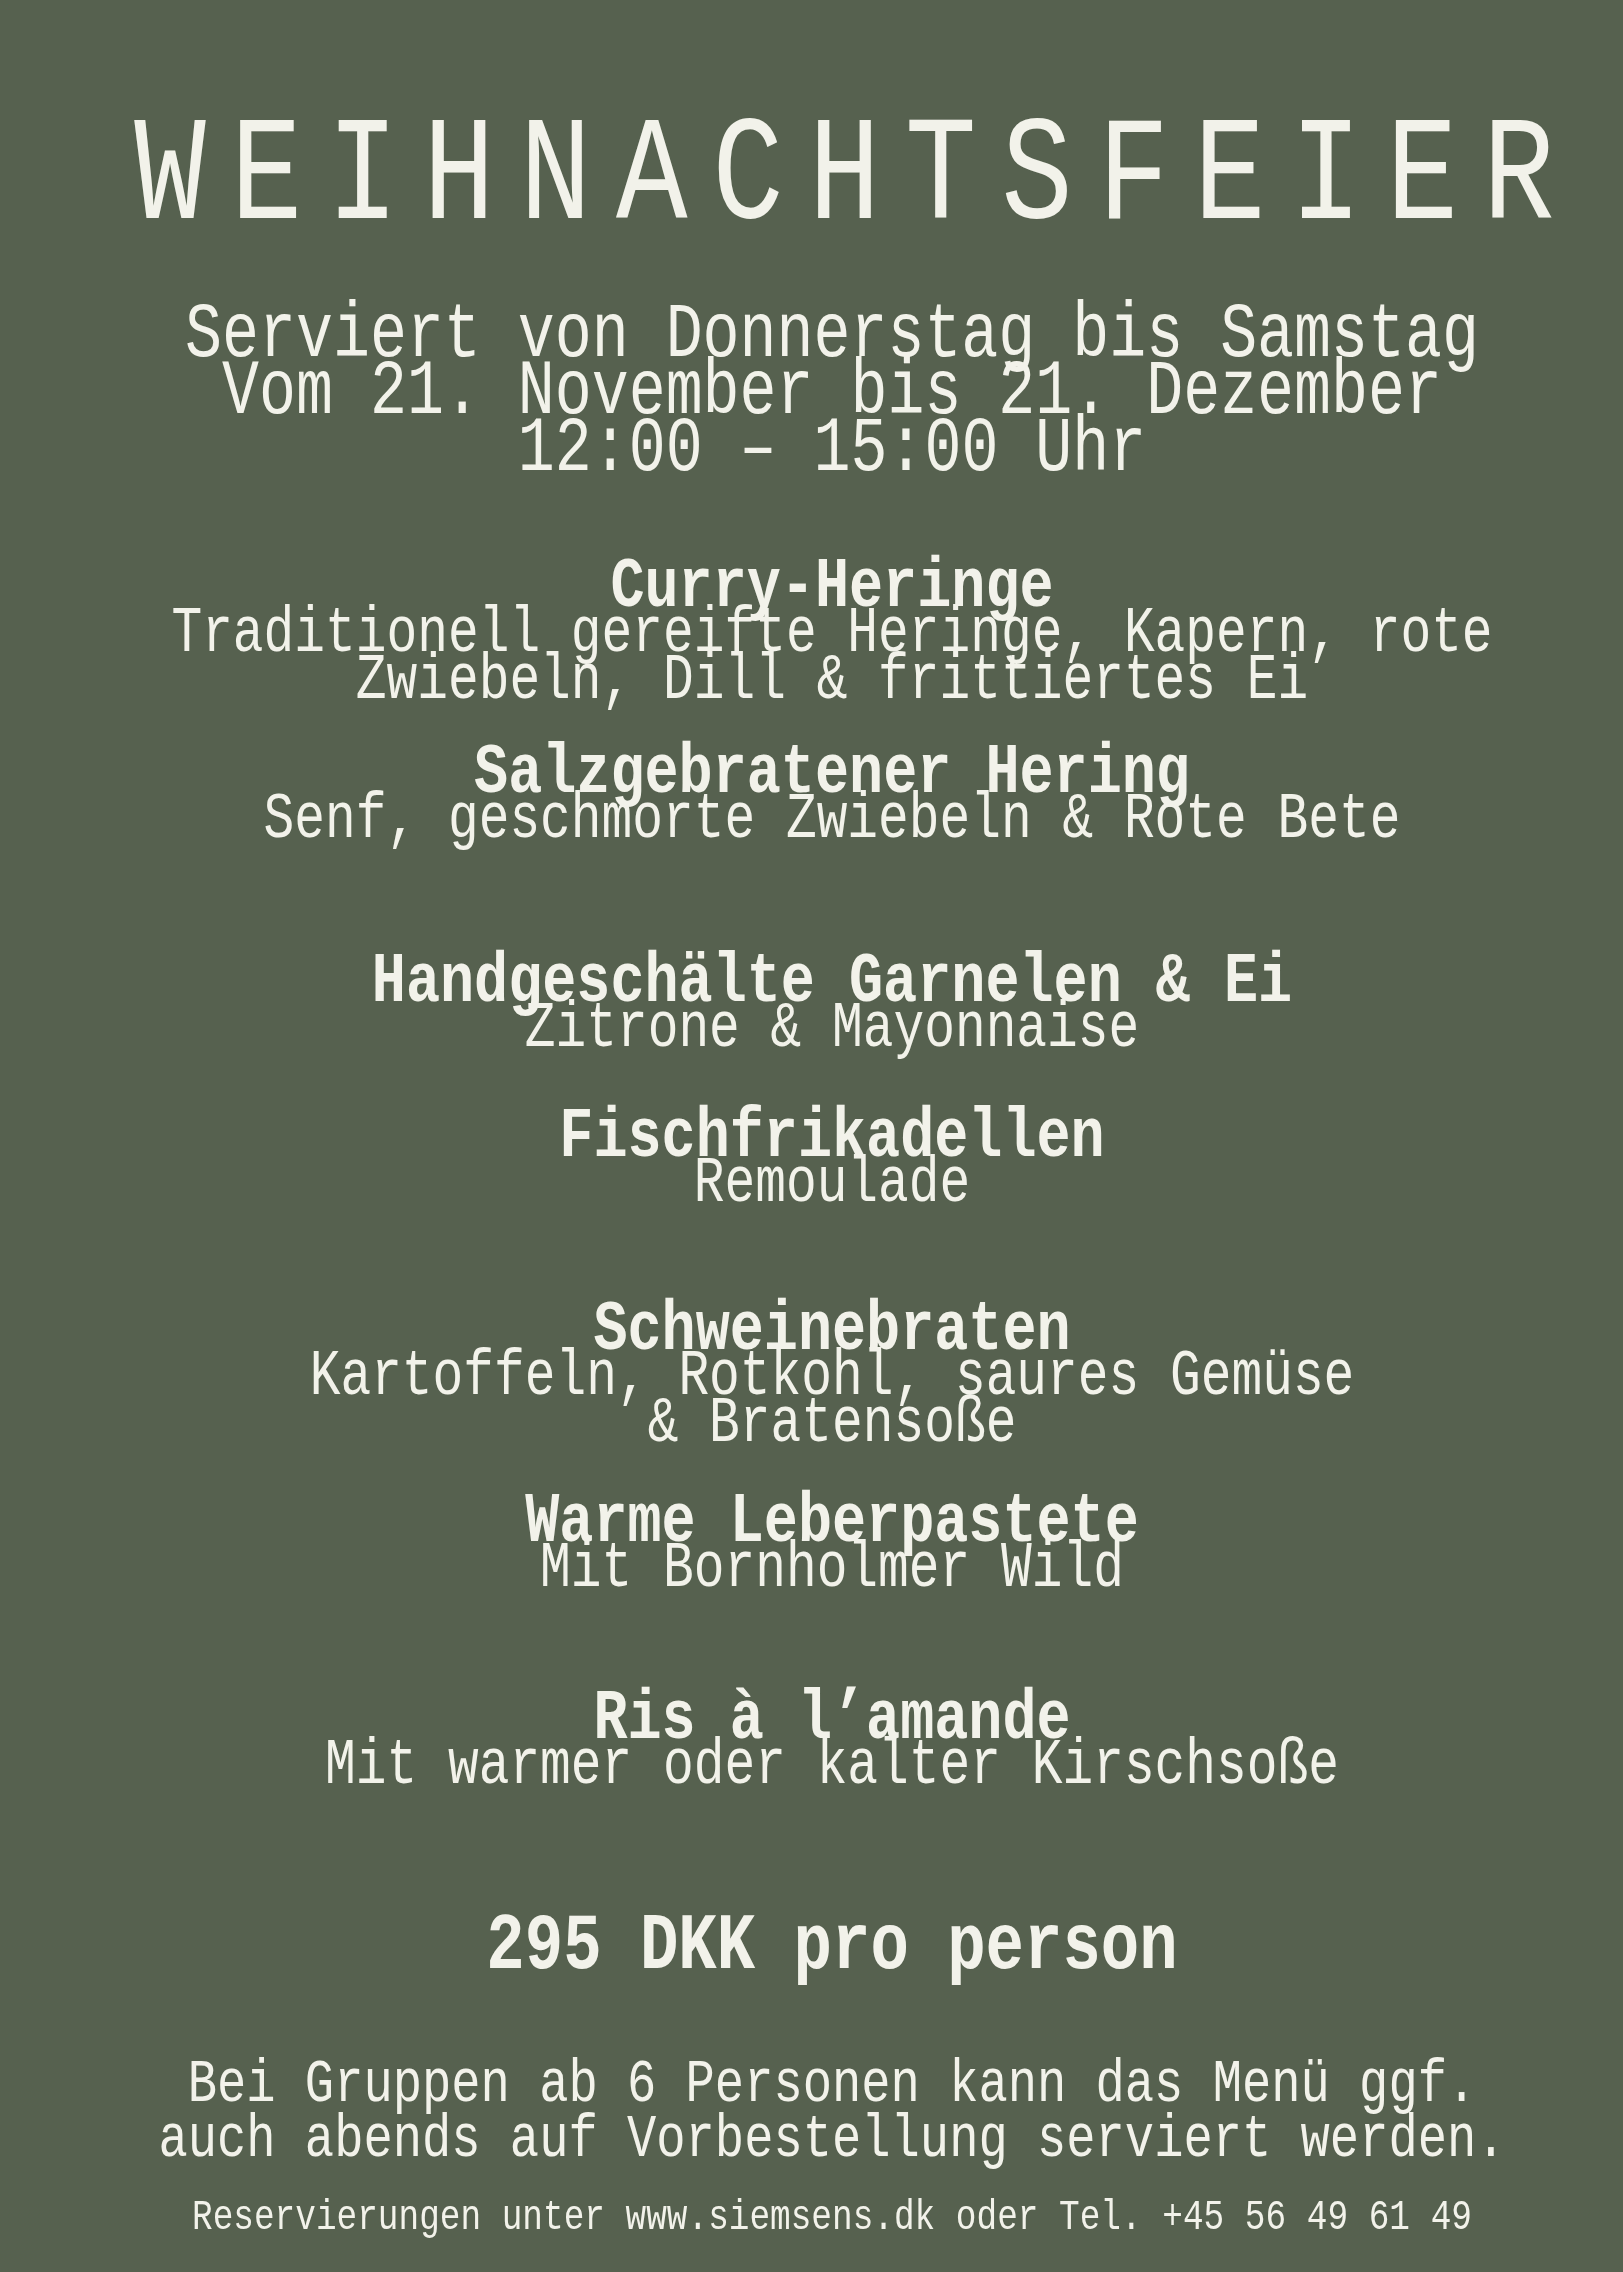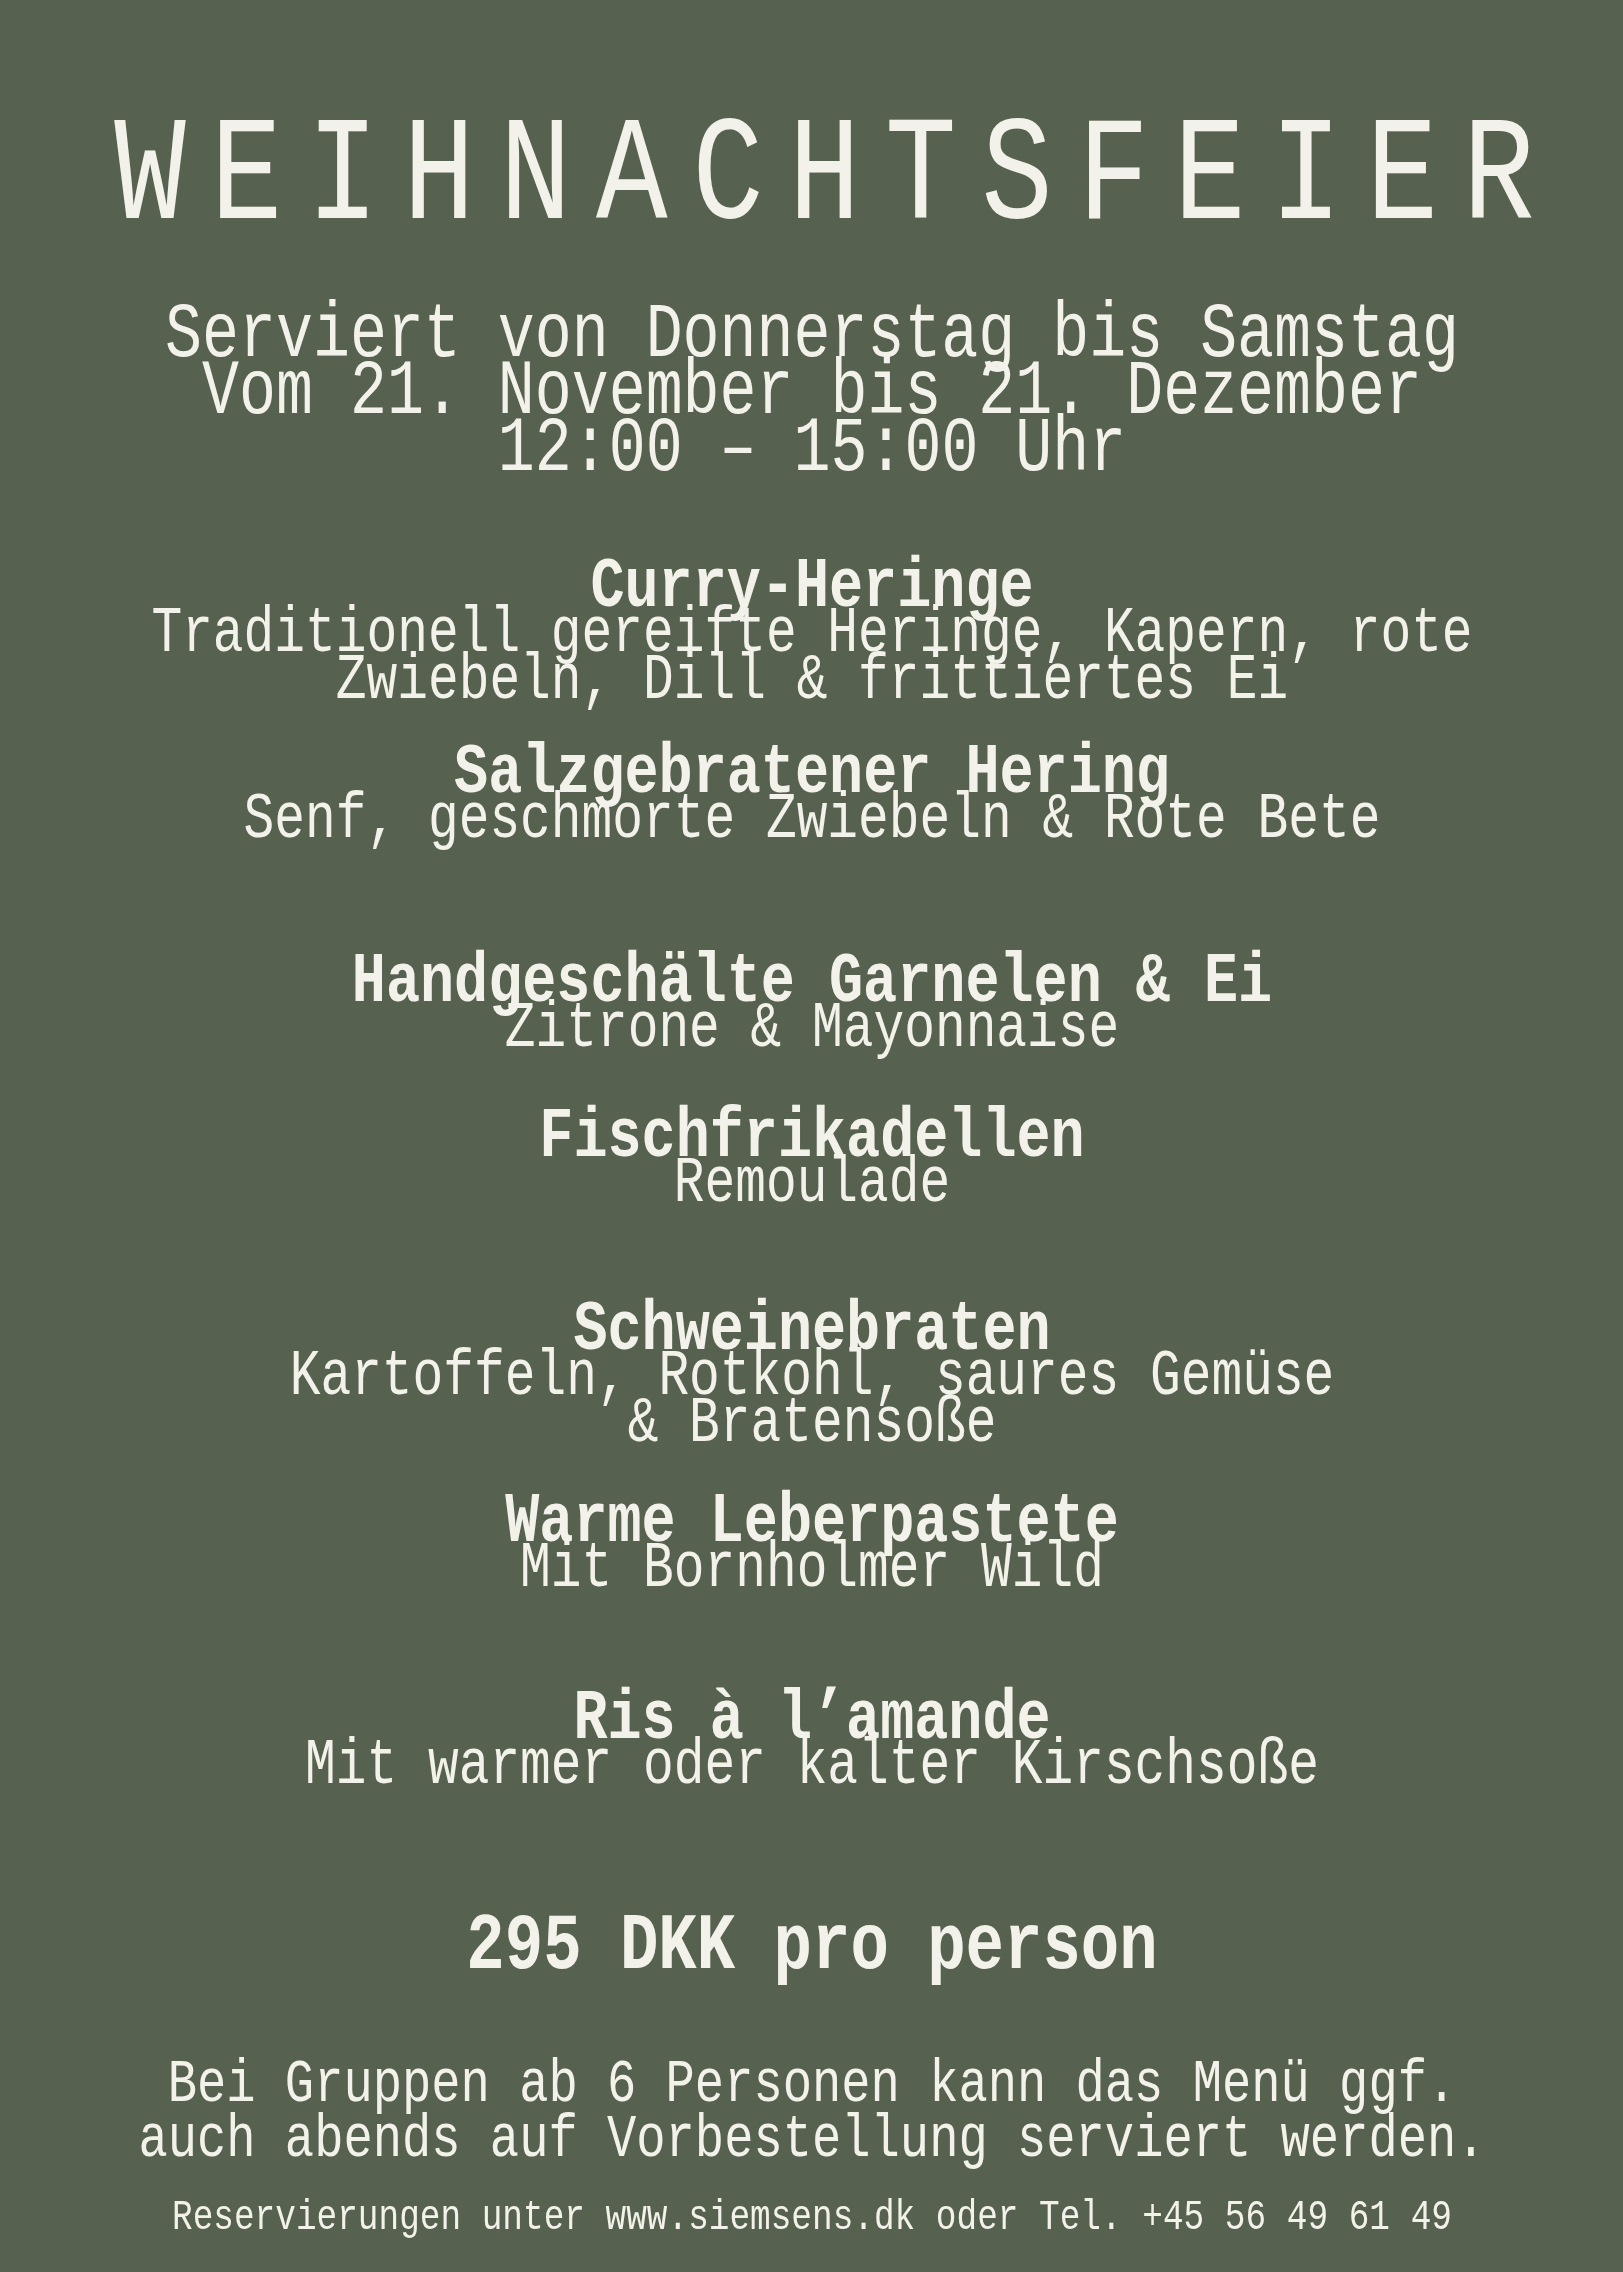--- a/index.html
+++ b/index.html
@@ -11,20 +11,21 @@
     height: 2273px;
     position: relative;
     overflow: hidden;
     background: #56614f;
     color: #f2f2ea;
     font-family: "Liberation Mono", "DejaVu Sans Mono", monospace;
   }
   .poster {
     position: absolute;
     inset: 0;
+    margin-left: 20px;
   }
   
   .scale-wrap {
     position: absolute;
     left: -208px;
     top: 0;
     width: 2040px;
     height: 2273px;
     transform: scaleX(0.8);
     transform-origin: 50% 0;

